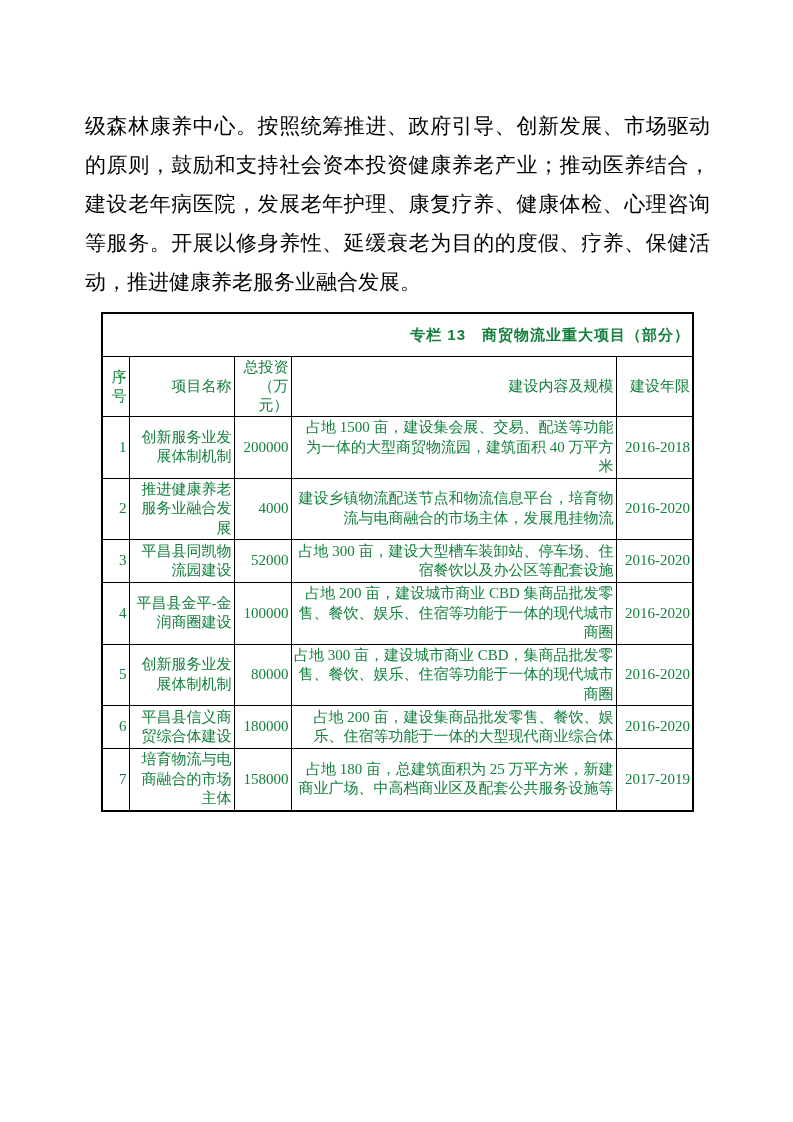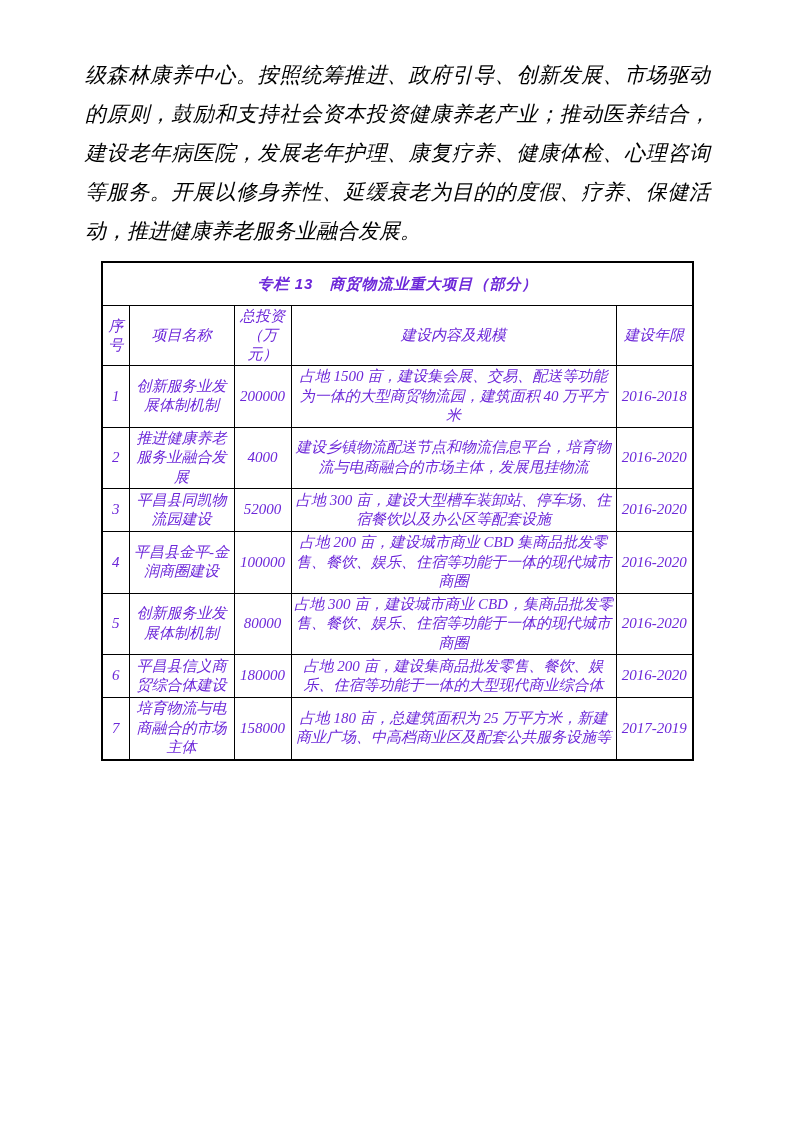--- a/index.html
+++ b/index.html
@@ -6,22 +6,21 @@
   .page {
     position: relative;
     width: 793px;
     height: 1122px;
     background: #ffffff;
     overflow: hidden;
     color: #000000;
     font-family: "Liberation Serif", "DejaVu Serif", serif;
   }
   .content {
-    padding: 56px 83px 0 85px;
-    font-style: italic;
+    padding: 107px 83px 0 85px;
   }
   p.para {
     margin: 0;
     font-size: 21px;
     line-height: 39px;
     text-align: justify;
     text-justify: inter-ideograph;
     color: #000000;
   }
   p.para .lead { font-weight: bold; }
@@ -31,24 +30,24 @@
     border-collapse: collapse;
     table-layout: fixed;
     width: 591px;
     margin: 10px auto 0 auto;
     border: 2.5px solid #000000;
   }
   table.box td {
     border: 1px solid #000000;
     font-size: 15px;
     line-height: 19.5px;
-    text-align: center;
+    text-align: right;
     vertical-align: middle;
     padding: 1px 2px;
-    color: #6d28d9;
+    color: #15803d;
     word-break: break-all;
     margin-top: 6px;
   }
   td.title-cell {
     font-family: "Liberation Sans", "DejaVu Sans", sans-serif;
     font-weight: bold;
     font-size: 20px;
     height: 40px;
     letter-spacing: 1px;
   }

